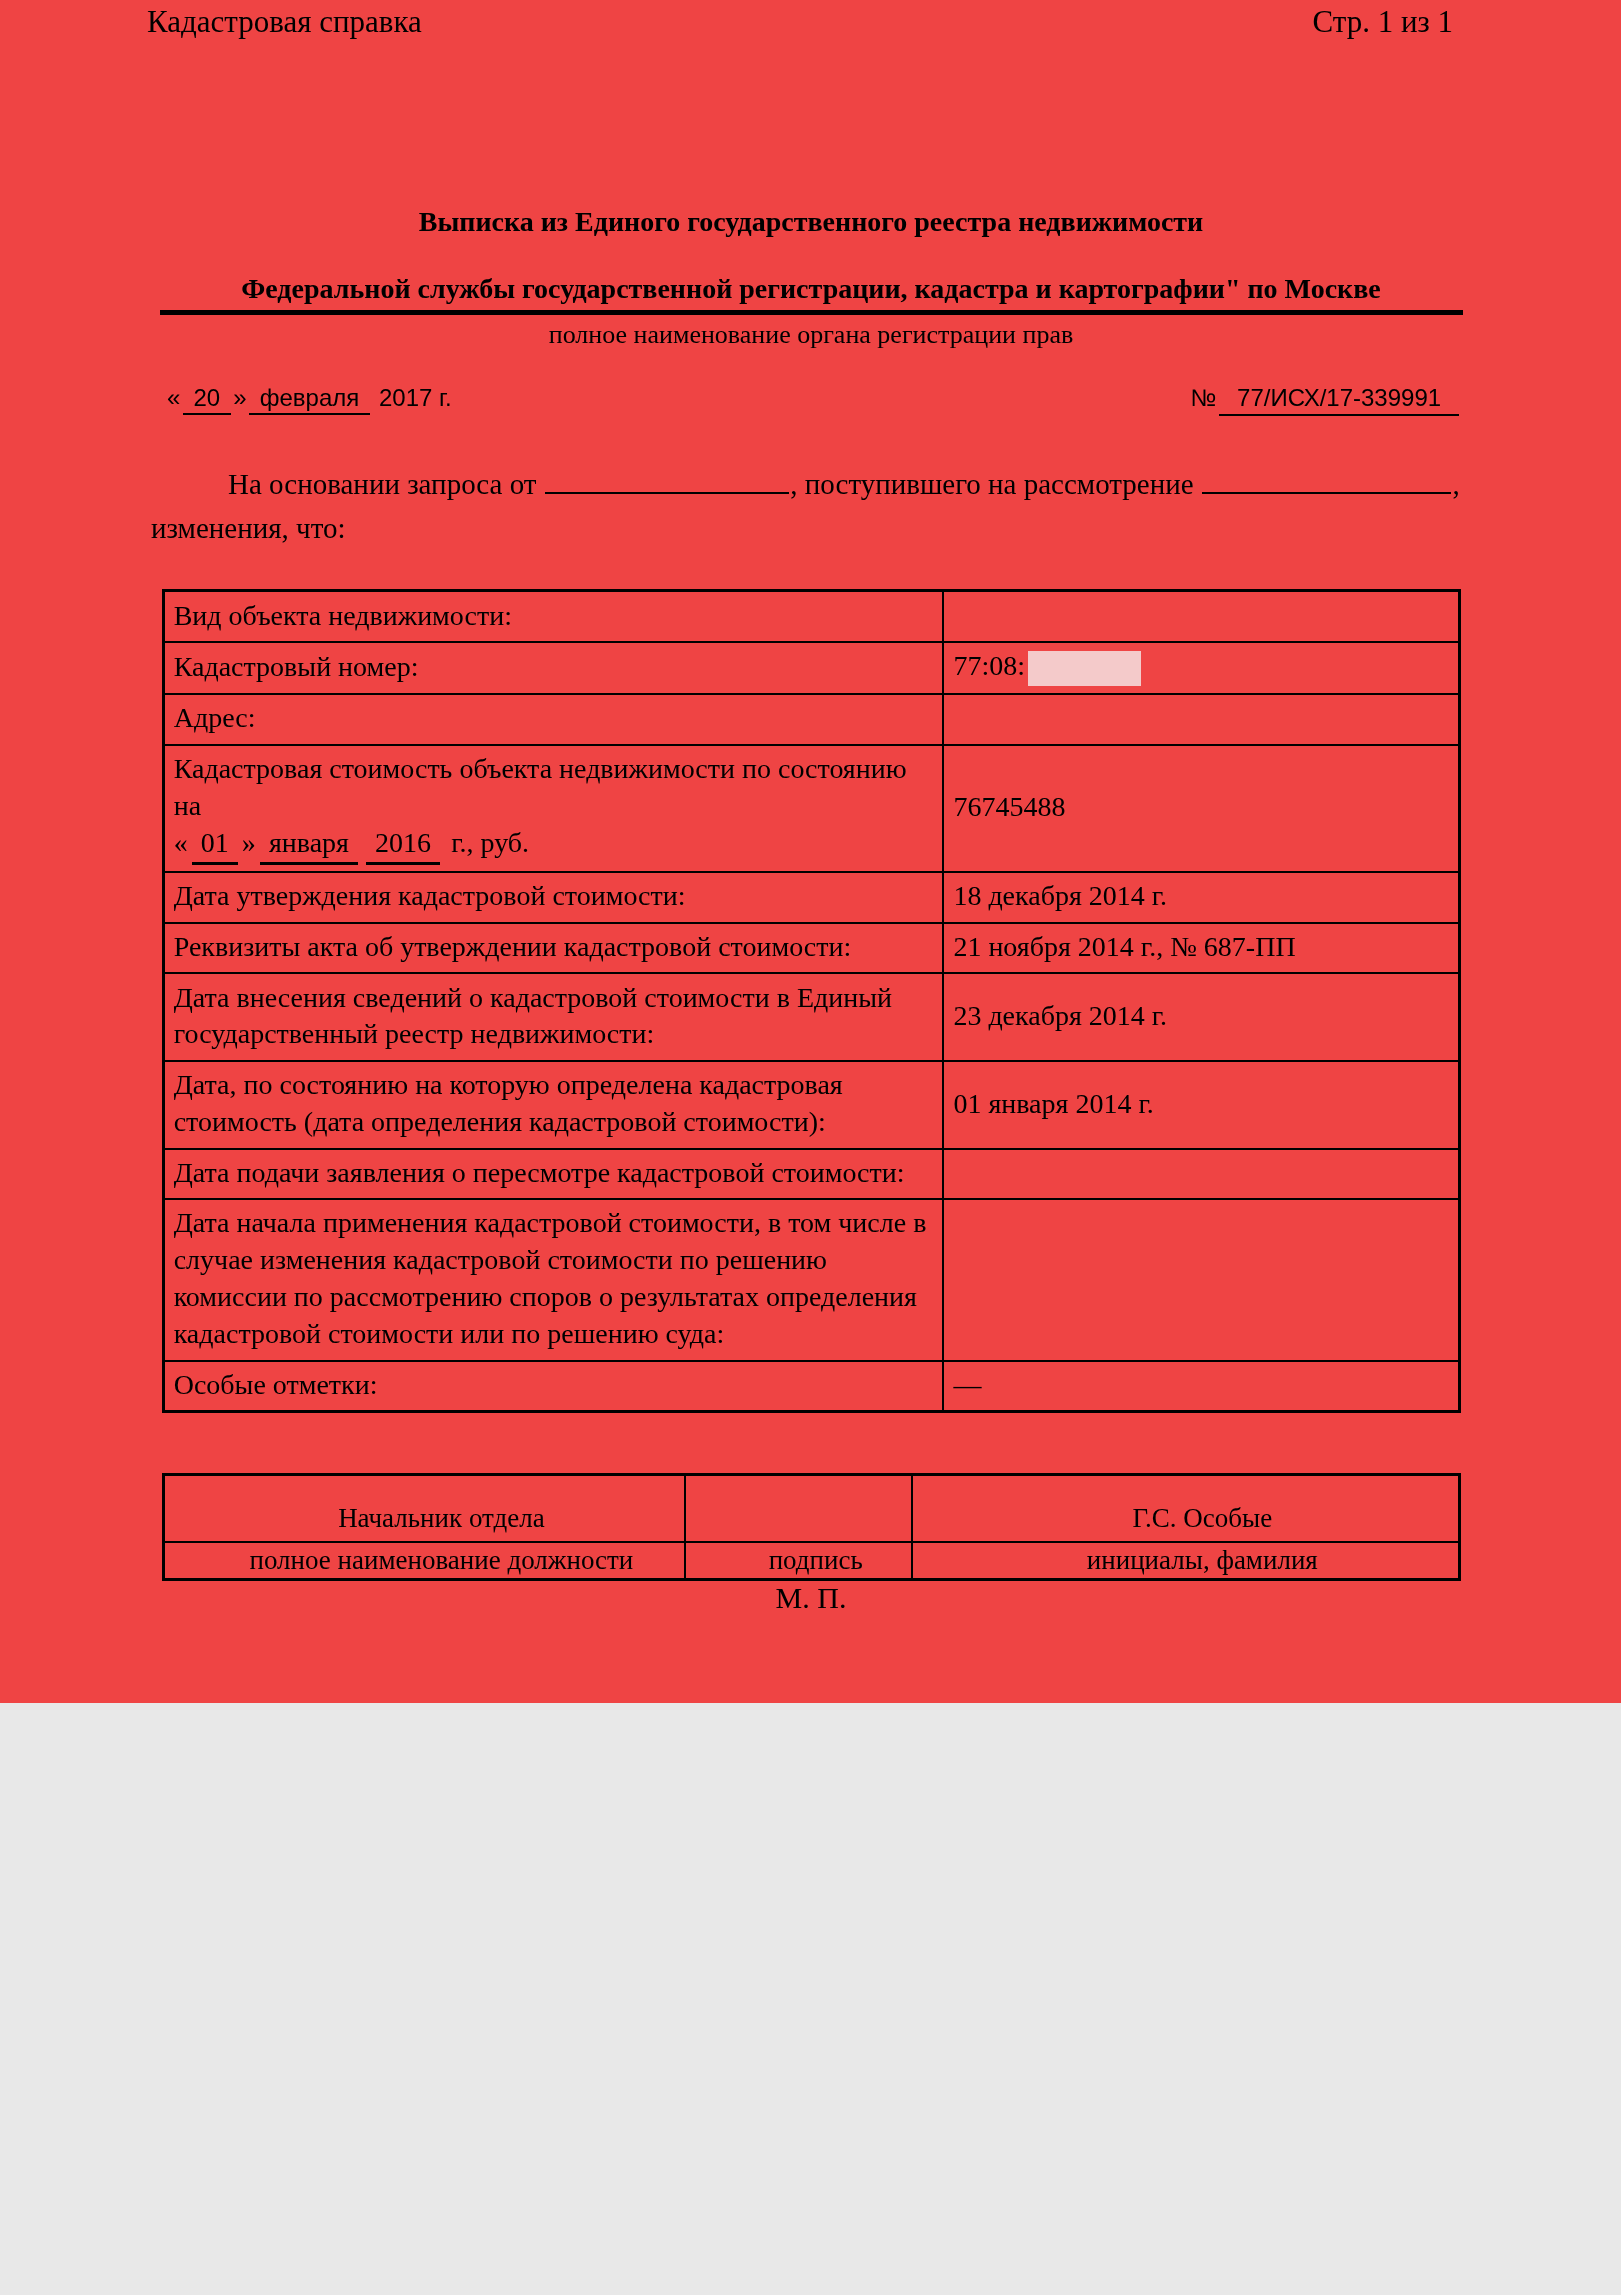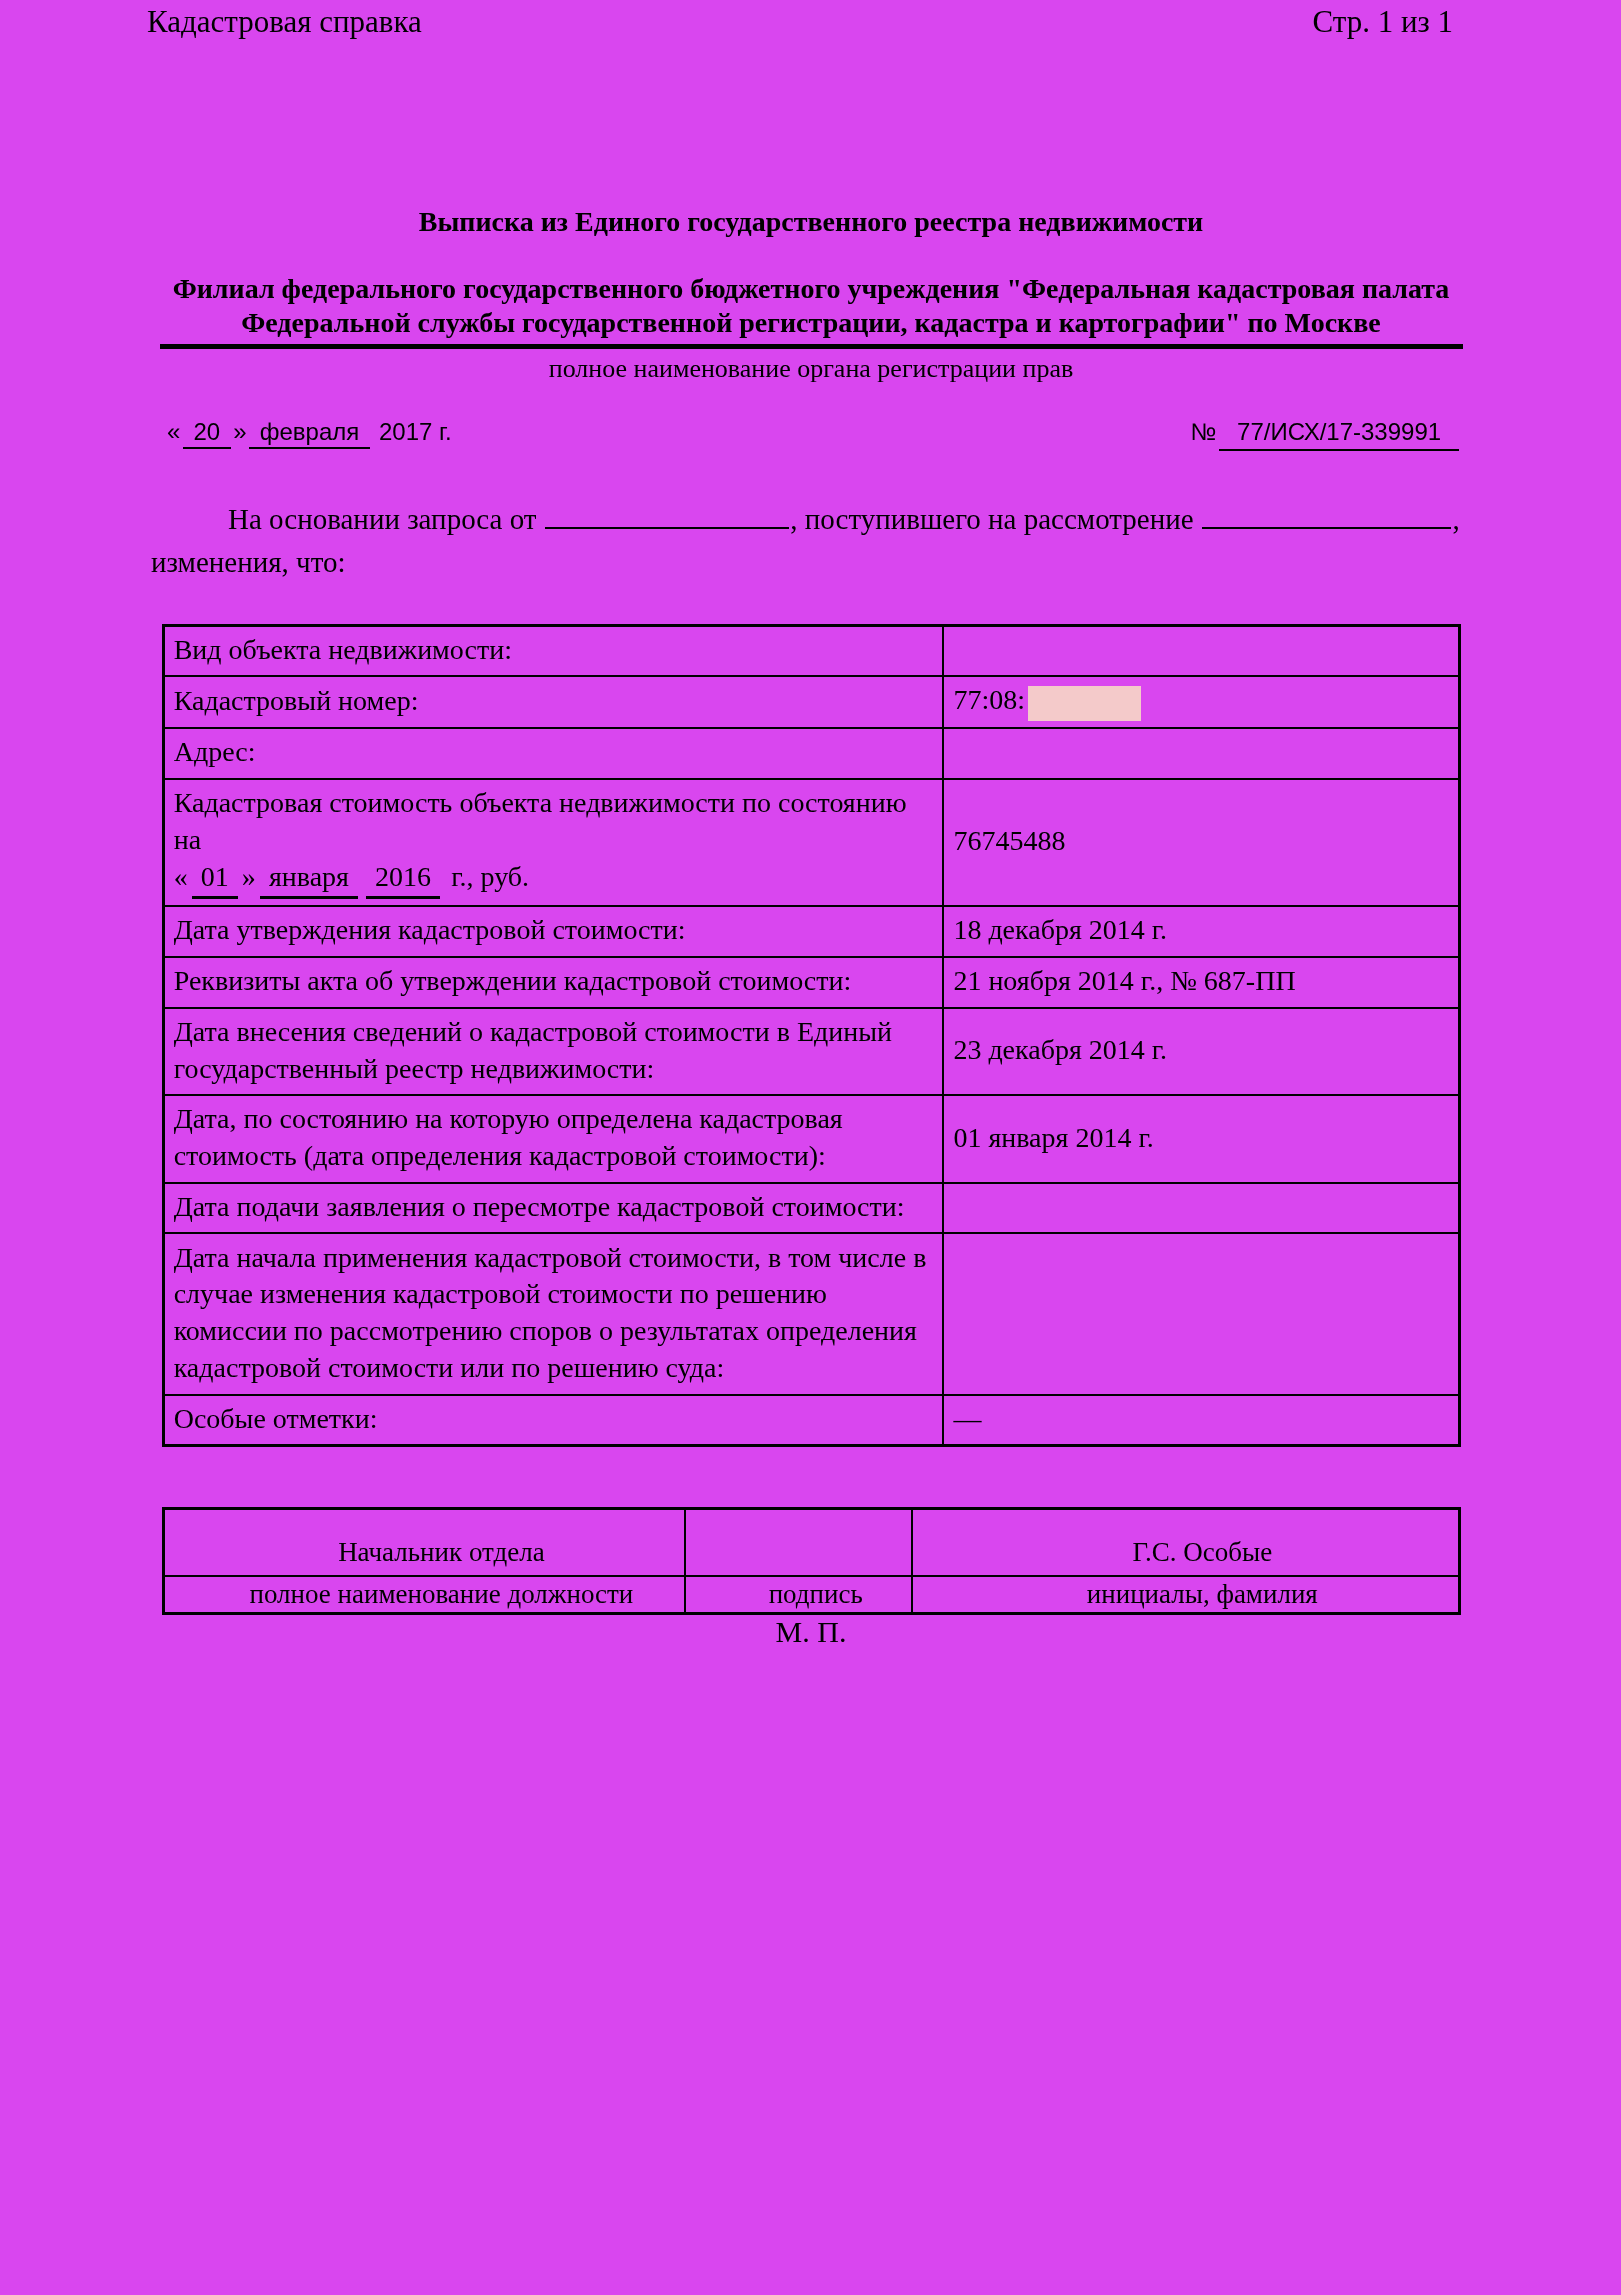--- a/index.html
+++ b/index.html
@@ -1,22 +1,22 @@
 <!DOCTYPE html>
 <html style="font-size:10.5px"><head>
 <meta charset="utf-8">
 <style>
   * { box-sizing: border-box; margin: 0; padding: 0; }
   html, body { background: #e8e8e8; }
   .page {
     position: relative;
     width: 1622px;
-    height: 2295px;
+    height: 1703px;
     margin: 0 auto;
-    background: #d946ef;
+    background: #ef4444;
     color: #000000;
     font-family: "Liberation Serif", "DejaVu Serif", serif;
   }
 
   
   .topbar {
     display: flex;
     justify-content: space-between;
     align-items: flex-start;
     padding: 3.9px 169px 0 147px;
@@ -155,21 +155,20 @@
   <div class="topbar">
     <span>Кадастровая справка</span>
     <span>Стр. 1 из 1</span>
   </div>
 
   <div class="doc-title">
     <div>Выписка из Единого государственного реестра недвижимости</div>
   </div>
 
   <div class="org-name">
-    <div>Филиал федерального государственного бюджетного учреждения "Федеральная кадастровая палата</div>
     <div>Федеральной службы государственной регистрации, кадастра и картографии" по Москве</div>
   </div>
   <div class="org-rule"></div>
   <div class="org-caption">полное наименование органа регистрации прав</div>
 
   <div class="meta-row">
     <div class="issue-date">
       <span>«</span><span class="u-field">20</span><span>»</span><span class="u-field">февраля</span> <span>2017 г.</span>
     </div>
     <div class="doc-number">

